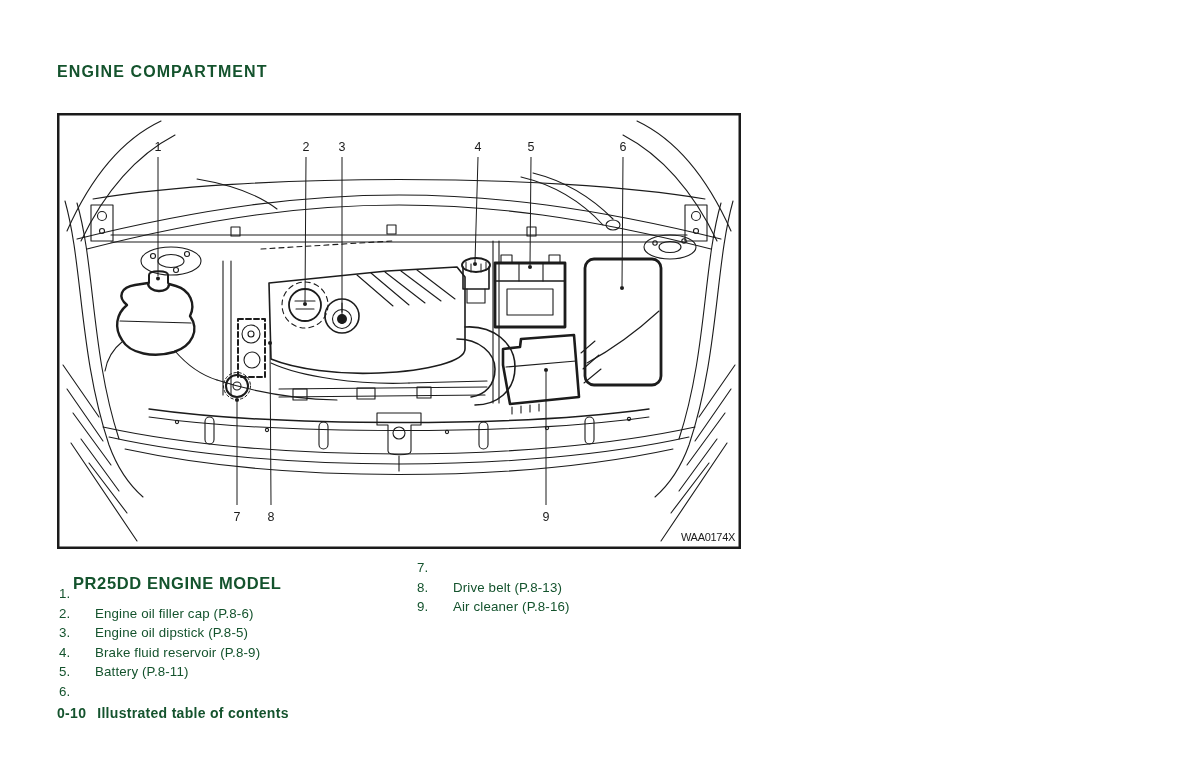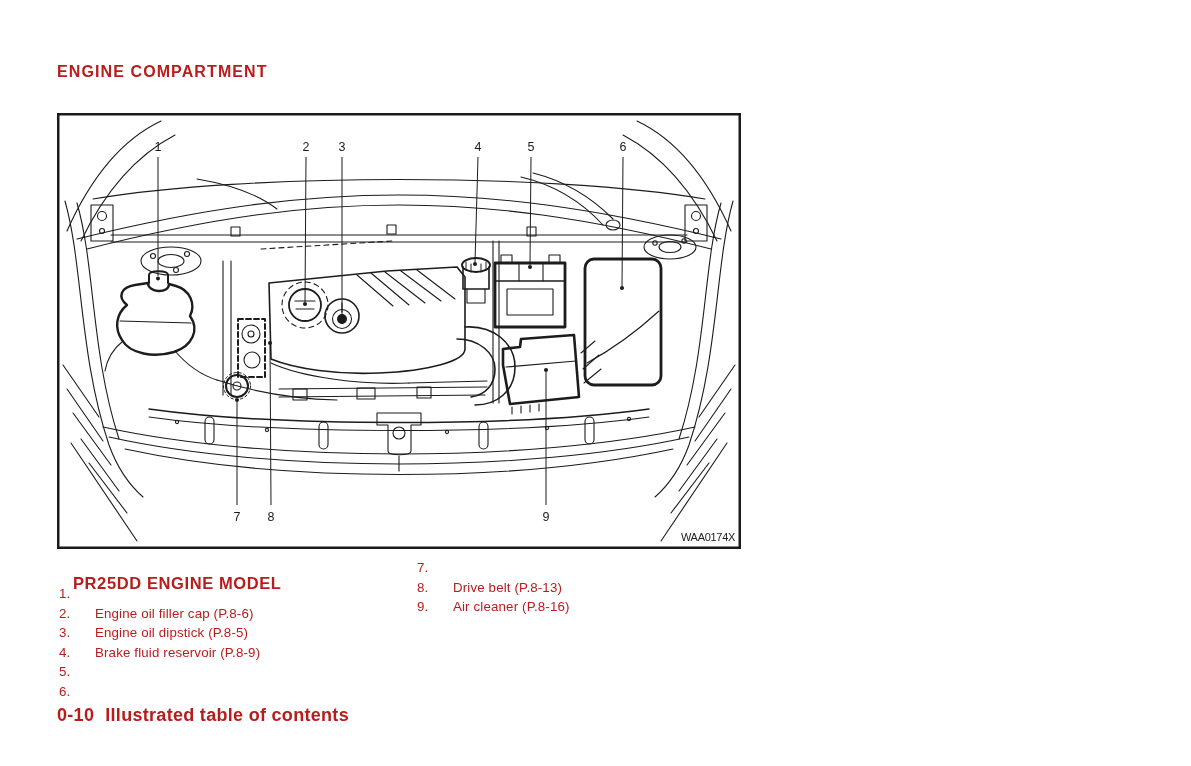--- a/index.html
+++ b/index.html
@@ -1,18 +1,18 @@
 <!DOCTYPE html>
 <html><head>
 <meta charset="utf-8">
 <style>
   html,body { margin:0; padding:0; background:#ffffff; }
   .page {
     position:relative; width:1191px; height:766px; background:#ffffff;
-    font-family:"Liberation Sans","DejaVu Sans",sans-serif; color:#b91c1c;
+    font-family:"Liberation Sans","DejaVu Sans",sans-serif; color:#14532d;
     overflow:hidden;
   }
   .title {
     position:absolute; left:57px; top:63px; margin:0;
     font-size:16px; font-weight:bold; letter-spacing:1.1px;
   }
   .diagram {
     position:absolute; left:57px; top:113px; width:684px; height:436px;
   }
   .diagram * { vector-effect:none; }
@@ -29,21 +29,21 @@
     font-size:16.5px; font-weight:bold; letter-spacing:0.6px;
   }
   .legend-list { position:absolute; font-size:13.3px; letter-spacing:0.15px; }
   .legend-list.left  { left:59px;  top:584px; width:340px; }
   .legend-list.right { left:417px; top:558px; width:340px; }
   .legend-list .row { display:flex; line-height:19.5px; height:19.5px; }
   .legend-list .num { width:36px; flex:none; }
   .legend-list .lbl { flex:1; white-space:nowrap; }
   .page-footer {
     position:absolute; left:57px; top:705px; display:flex; gap:11px;
-    font-size:18px; font-weight:bold; letter-spacing:0.3px;
+    font-size:14px; font-weight:bold; letter-spacing:0.3px;
   }
 </style>
 </head>
 <body>
 
 <div class="page">
 
   <h1 class="title">ENGINE COMPARTMENT</h1>
 
   <svg class="diagram" viewBox="0 0 684 436">
@@ -261,20 +261,21 @@
         <span class="lbl">Engine oil dipstick (P.8-5)</span>
       </div>
 
       <div class="row">
         <span class="num">4.</span>
         <span class="lbl">Brake fluid reservoir (P.8-9)</span>
       </div>
 
       <div class="row">
         <span class="num">5.</span>
+        <span class="lbl">Battery (P.8-11)</span>
       </div>
 
       <div class="row">
         <span class="num">6.</span>
       </div>
     </div>
 
   <div class="legend-list right">
 
       <div class="row">

